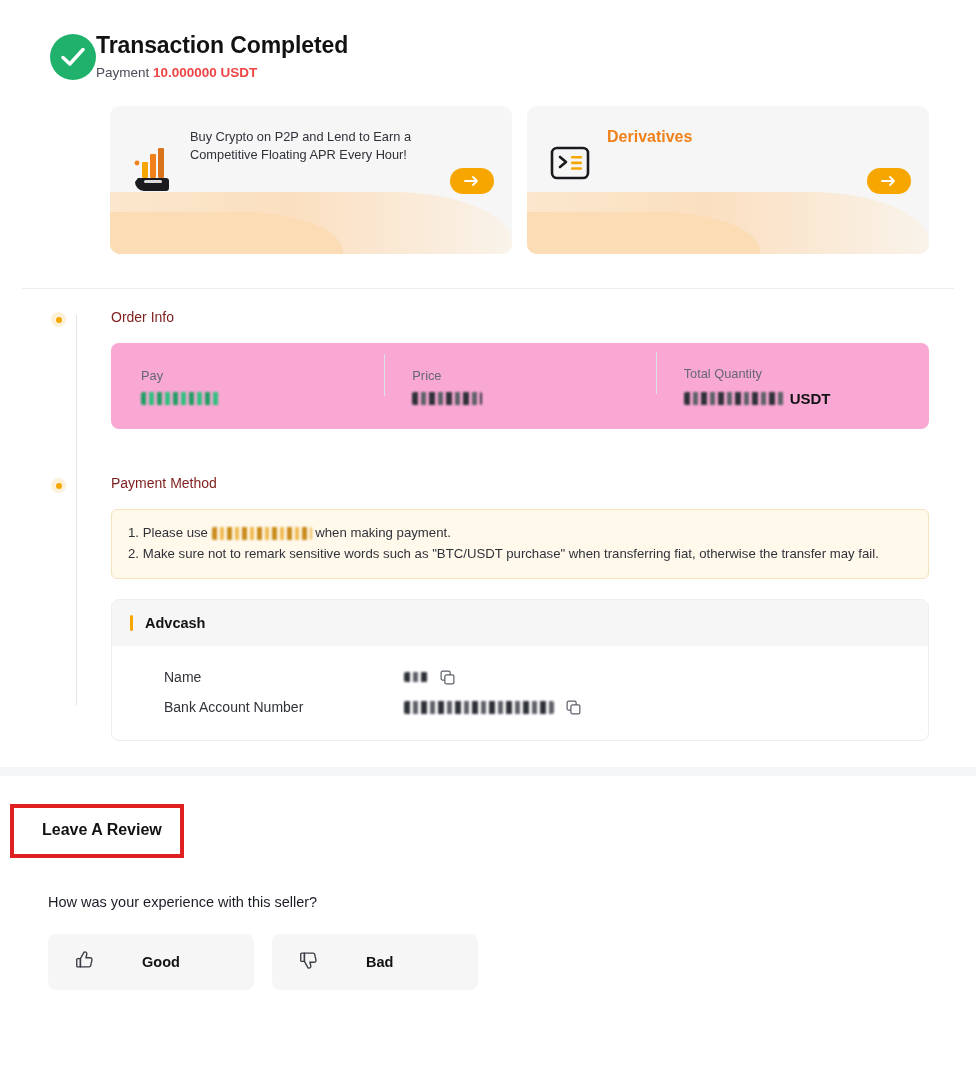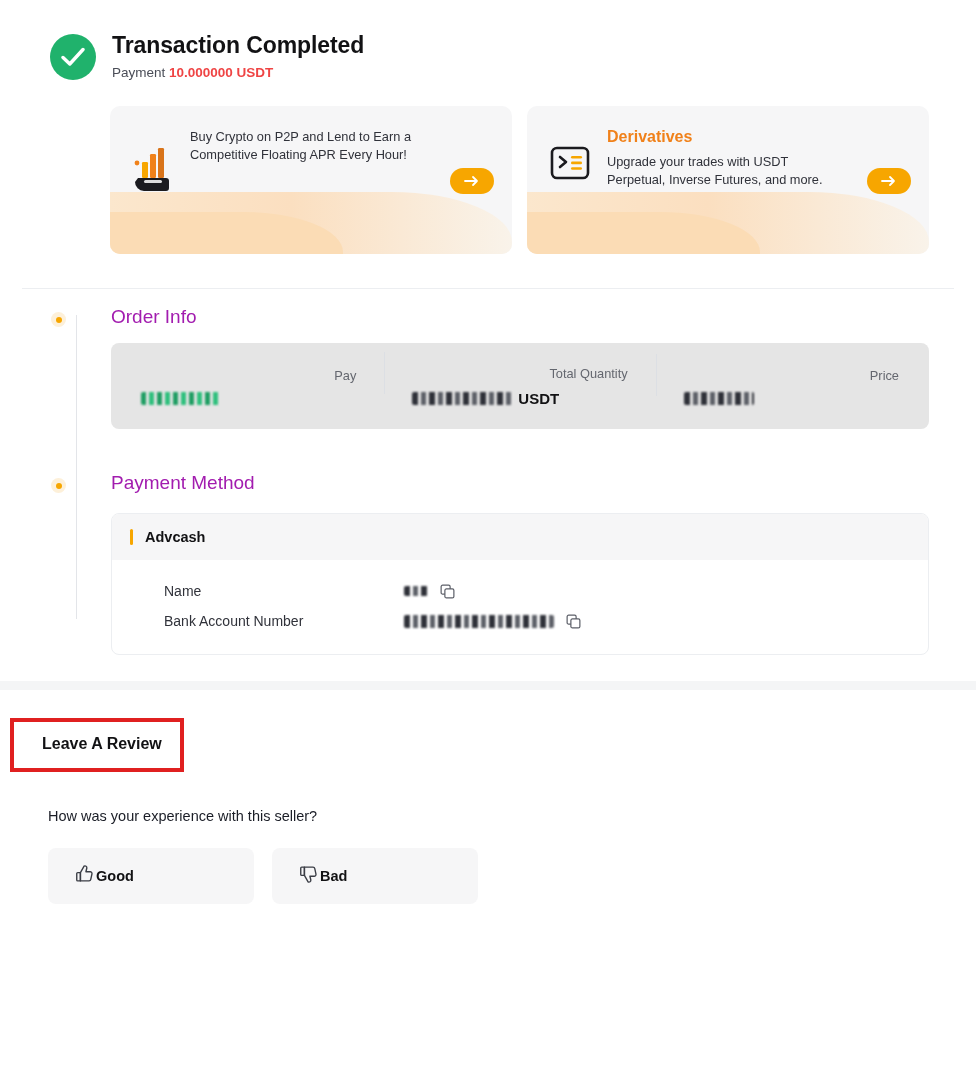--- a/index.html
+++ b/index.html
@@ -29,21 +29,21 @@
   .check-circle {
     width: 46px;
     height: 46px;
     border-radius: 50%;
     background: #20b26c;
     flex: 0 0 auto;
     position: relative;
     margin-top: 4px;
   }
   .check-circle svg { position: absolute; top: 12px; left: 11px; }
-  .header-text { margin-left: 16px; }
+  .header-text { }
   .header-title {
     font-size: 23px;
     font-weight: bold;
     line-height: 30px;
     color: #121214;
     letter-spacing: -0.1px;
   }
   .header-sub {
     font-size: 13.5px;
     color: #4a4d57;
@@ -157,36 +157,35 @@
     background: #fdf0d9;
     display: flex;
     align-items: center;
     justify-content: center;
   }
   .tl-dot i {
     width: 6px; height: 6px; border-radius: 50%;
     background: #f7a600; display: block;
   }
   .tl-label {
-    font-size: 19px;
-    color: #a21caf;
+    font-size: 14px;
+    color: #7f1d1d;
     padding-left: 36px;
     line-height: 20px;
   }
 
   
   .order-box {
     margin: 16px 0 0 36px;
-    background: #e5e5e5;
+    background: #f9a8d4;
     border-radius: 8px;
     height: 86px;
     display: flex;
     align-items: center;
     padding: 0 2px;
-    text-align: right;
   }
   .order-col {
     flex: 1;
     padding: 0 28px;
     position: relative;
   }
   .order-col + .order-col::before {
     content: "";
     position: absolute;
     left: 0; top: -14px;
@@ -321,20 +320,21 @@
     margin: 24px 0 0 26px;
   }
   .rev-btn {
     width: 206px;
     height: 56px;
     border-radius: 8px;
     background: #f6f6f7;
     display: flex;
     align-items: center;
     padding-left: 26px;
+    gap: 46px;
     cursor: pointer;
   }
   .rev-btn .lbl {
     font-size: 14.5px;
     font-weight: bold;
     color: #121214;
   }
 </style>
 </head>
 <body>
@@ -385,21 +385,20 @@
         <svg width="44" height="40" viewBox="0 0 44 40" aria-hidden="true">
           <rect x="3" y="4" width="36" height="30" rx="5" fill="none" stroke="#1b1b1f" stroke-width="2.6"></rect>
           <path d="M11 13 l6 5 l-6 5" stroke="#1b1b1f" stroke-width="2.6" fill="none" stroke-linecap="round" stroke-linejoin="round"></path>
           <rect x="22" y="12" width="11" height="2.6" rx="1.3" fill="#f7a600"></rect>
           <rect x="22" y="17.6" width="11" height="2.6" rx="1.3" fill="#f7a600"></rect>
           <rect x="22" y="23.2" width="11" height="2.6" rx="1.3" fill="#f7a600"></rect>
         </svg>
       </div>
       <div class="promo-body">
         <div class="promo-title">Derivatives</div>
-        <div class="promo-desc">Upgrade your trades with USDT Perpetual, Inverse Futures, and more.</div>
       </div>
       <div class="promo-arrow">
         <svg width="16" height="12" viewBox="0 0 16 12" aria-hidden="true">
           <path d="M1 6 h12 M9 2 l4 4 l-4 4" stroke="#ffffff" stroke-width="1.8" fill="none" stroke-linecap="round" stroke-linejoin="round"></path>
         </svg>
       </div>
     </div>
 
   </div>
 
@@ -415,41 +414,45 @@
       <div class="tl-label">Order Info</div>
 
       <div class="order-box">
         <div class="order-col">
           <div class="k">Pay</div>
           <div class="v">
             <span class="mask green w80"></span>
           </div>
         </div>
         <div class="order-col">
+          <div class="k">Price</div>
+          <div class="v">
+            <span class="mask w70"></span>
+          </div>
+        </div>
+        <div class="order-col">
           <div class="k">Total Quantity</div>
           <div class="v">
             <span class="mask w100"></span>
             <span>USDT</span>
           </div>
         </div>
-        <div class="order-col">
-          <div class="k">Price</div>
-          <div class="v">
-            <span class="mask w70"></span>
-          </div>
-        </div>
       </div>
     </div>
 
     <div class="tl-item" style="margin-top:44px;">
       <div class="tl-dot">
           <i></i>
         </div>
       <div class="tl-label">Payment Method</div>
 
+      <div class="notice">
+        <div><span>1. Please use </span><span class="mask orange w100"></span><span> when making payment.</span></div>
+        <div>2. Make sure not to remark sensitive words such as "BTC/USDT purchase" when transferring fiat, otherwise the transfer may fail.</div>
+      </div>
 
       <div class="pay-card">
         <div class="pay-card-head">
           <span class="bar"></span>
           <span class="t">Advcash</span>
         </div>
         <div class="pay-rows">
 
           <div class="pay-row">
             <div class="k">Name</div>

